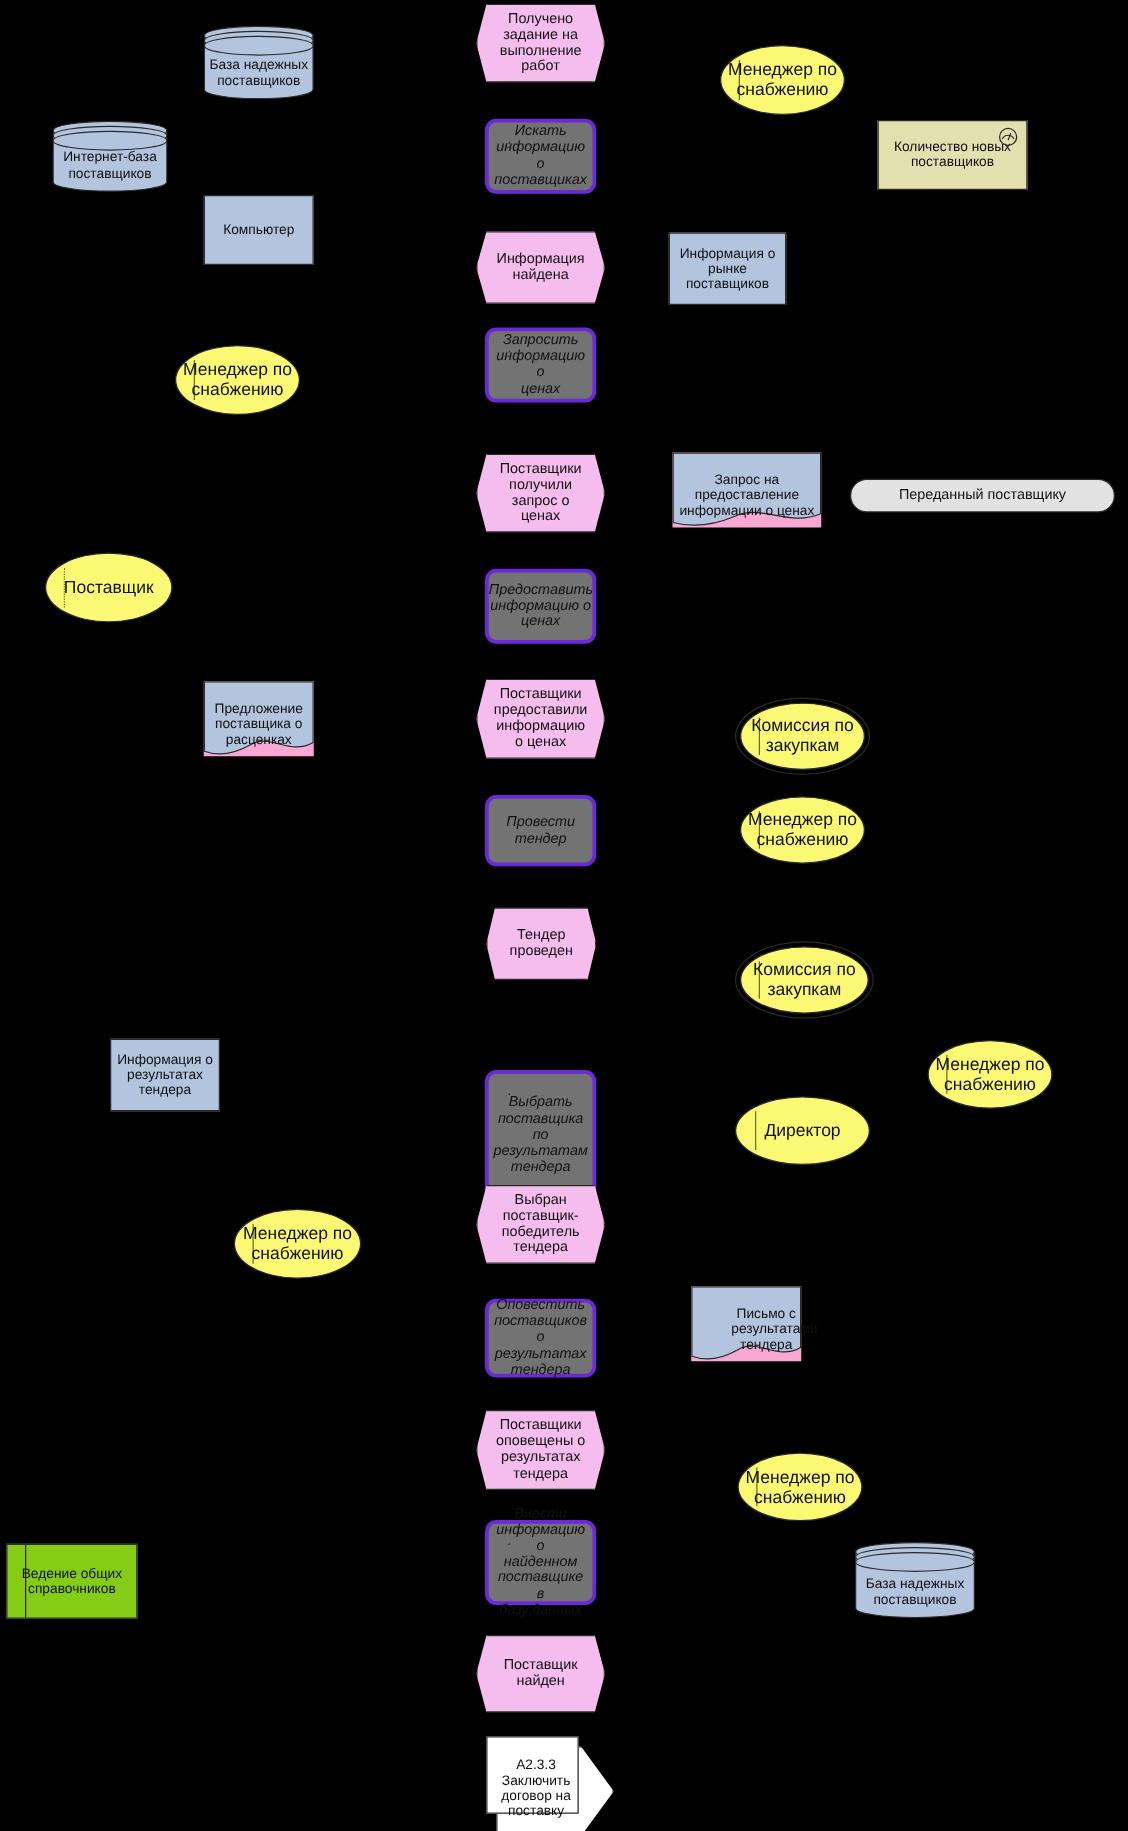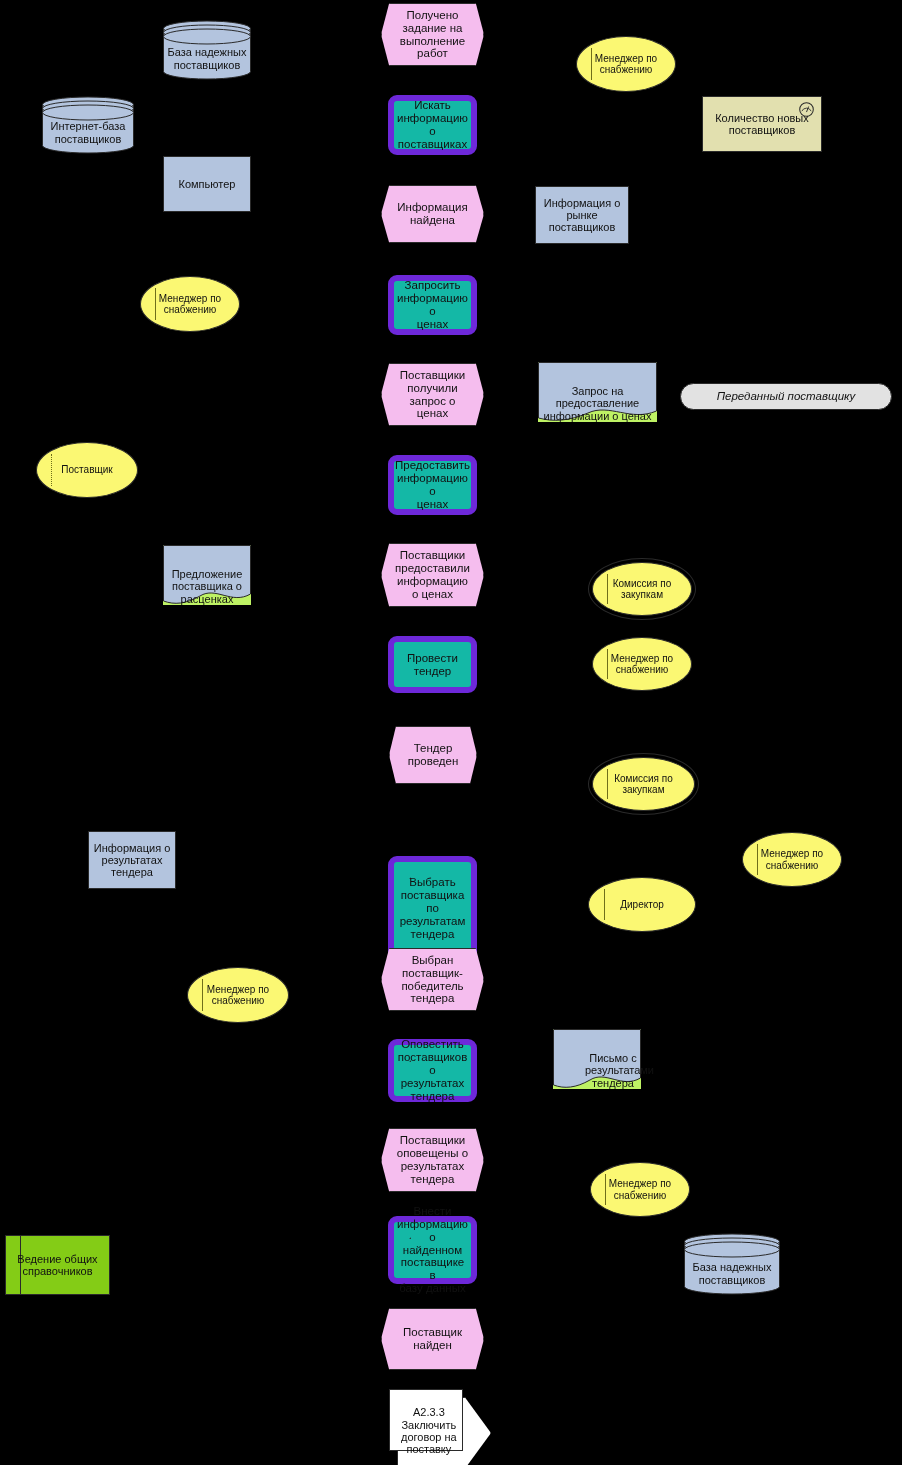--- a/index.html
+++ b/index.html
@@ -36,24 +36,25 @@
   
   .event{
     background:#f5bdee;
     border:1px solid #2a2a2a;
     clip-path:polygon(8% 0%,92% 0%,100% 50%,92% 100%,8% 100%,0% 50%);
     font-size:11.5px;
   }
 
   
   .function{
-    background:#14b8a6;
-    border:6px solid #6d28d9;
+    background:#737373;
+    border:3px solid #6d28d9;
     border-radius:9px;
     font-size:11.5px;
+    font-style:italic;
   }
   .function .corner{
     position:absolute;
     left:0;top:0;
     width:17px;height:17px;
     overflow:hidden;
     z-index:3;
     pointer-events:none;
   }
   .function .corner::after{
@@ -68,39 +69,39 @@
 
   
   .info{
     background:#b3c4de;
     border:1px solid #2a2a2a;
     font-size:11px;
   }
 
   
   .doc{
-    background:#bef264;
+    background:#f9a8d4;
     border:none;
     font-size:11px;
-    align-items:flex-end;
+    align-items:center;
     padding-top:9px;
   }
   .doc .wave{
     position:absolute;
     left:0;top:0;right:0;bottom:0;
     z-index:1;
   }
   .doc .lbl{z-index:5;}
 
   
   .role{
     background:#fbf873;
     border:1px solid #2a2a2a;
     border-radius:50%;
-    font-size:10px;
+    font-size:14px;
   }
   .role .bar{
     position:absolute;
     left:14%;
     top:21%;
     bottom:21%;
     width:0;
     border-left:1px solid #6f6f1a;
     z-index:3;
   }
@@ -219,21 +220,21 @@
     <div class="node info" style="left: 163px; top: 156px; width: 88px; height: 56px;"><span class="lbl">Компьютер</span></div>
     <div class="node event" style="left: 381px; top: 3px; width: 103px; height: 63px;"><span class="lbl">Получено
 задание на
 выполнение
 работ</span></div>
     <div class="node function" style="left: 388px; top: 95px; width: 89px; height: 60px;"><span class="corner"></span><span class="lbl">Искать
 информацию о
 поставщиках</span></div>
     <div class="node event" style="left: 381px; top: 185px; width: 103px; height: 58px;"><span class="lbl">Информация
 найдена</span></div>
-    <div class="node function" style="left: 388px; top: 275px; width: 89px; height: 60px;"><span class="corner"></span><span class="lbl">Запросить
+    <div class="node function" style="left: 388px; top: 262px; width: 89px; height: 60px;"><span class="corner"></span><span class="lbl">Запросить
 информацию о
 ценах</span></div>
     <div class="node event" style="left: 381px; top: 363px; width: 103px; height: 63px;"><span class="lbl">Поставщики
 получили
 запрос о
 ценах</span></div>
     <div class="node function" style="left: 388px; top: 455px; width: 89px; height: 60px;"><span class="corner"></span><span class="lbl">Предоставить
 информацию о
 ценах</span></div>
     <div class="node event" style="left: 381px; top: 543px; width: 103px; height: 64px;"><span class="lbl">Поставщики
@@ -282,21 +283,21 @@
     <div class="node info" style="left: 535px; top: 186px; width: 94px; height: 58px;"><span class="lbl">Информация о
 рынке
 поставщиков</span></div>
     <div class="node role" style="left: 140px; top: 276px; width: 100px; height: 56px;"><span class="bar"></span><span class="lbl">Менеджер по
 снабжению</span></div>
     <div class="node doc" style="left: 538px; top: 362px; width: 119px; height: 60px;"><svg class="wave" viewBox="0 0 119 60" preserveAspectRatio="none" width="119" height="60">
         <path d="M0.5 0.5 L118.5 0.5 L118.5 49 C92.82000000000001 60,71.39999999999999 41,49.98 51 C30.94 59,15.47 60,0.5 56 Z" fill="#b3c4de" stroke="#2a2a2a" stroke-width="1"></path>
       </svg><span class="lbl">Запрос на
 предоставление
 информации о ценах</span></div>
-    <div class="node pill" style="left: 680px; top: 383px; width: 212px; height: 27px; font-style: italic;"><span class="lbl">Переданный поставщику</span></div>
+    <div class="node pill" style="left: 680px; top: 383px; width: 212px; height: 27px;"><span class="lbl">Переданный поставщику</span></div>
     <div class="node role external" style="left: 36px; top: 442px; width: 102px; height: 56px;"><span class="bar"></span><span class="lbl">Поставщик</span></div>
     <div class="node doc" style="left: 163px; top: 545px; width: 88px; height: 60px;"><svg class="wave" viewBox="0 0 88 60" preserveAspectRatio="none" width="88" height="60">
         <path d="M0.5 0.5 L87.5 0.5 L87.5 49 C68.64 60,52.8 41,36.96 51 C22.880000000000003 59,11.440000000000001 60,0.5 56 Z" fill="#b3c4de" stroke="#2a2a2a" stroke-width="1"></path>
       </svg><span class="lbl">Предложение
 поставщика о
 расценках</span></div>
     <div class="node role group" style="left: 592px; top: 562px; width: 100px; height: 54px;"><span class="bar"></span><span class="lbl">Комиссия по
 закупкам</span></div>
     <div class="node role" style="left: 592px; top: 637px; width: 100px; height: 54px;"><span class="bar"></span><span class="lbl">Менеджер по
 снабжению</span></div>

